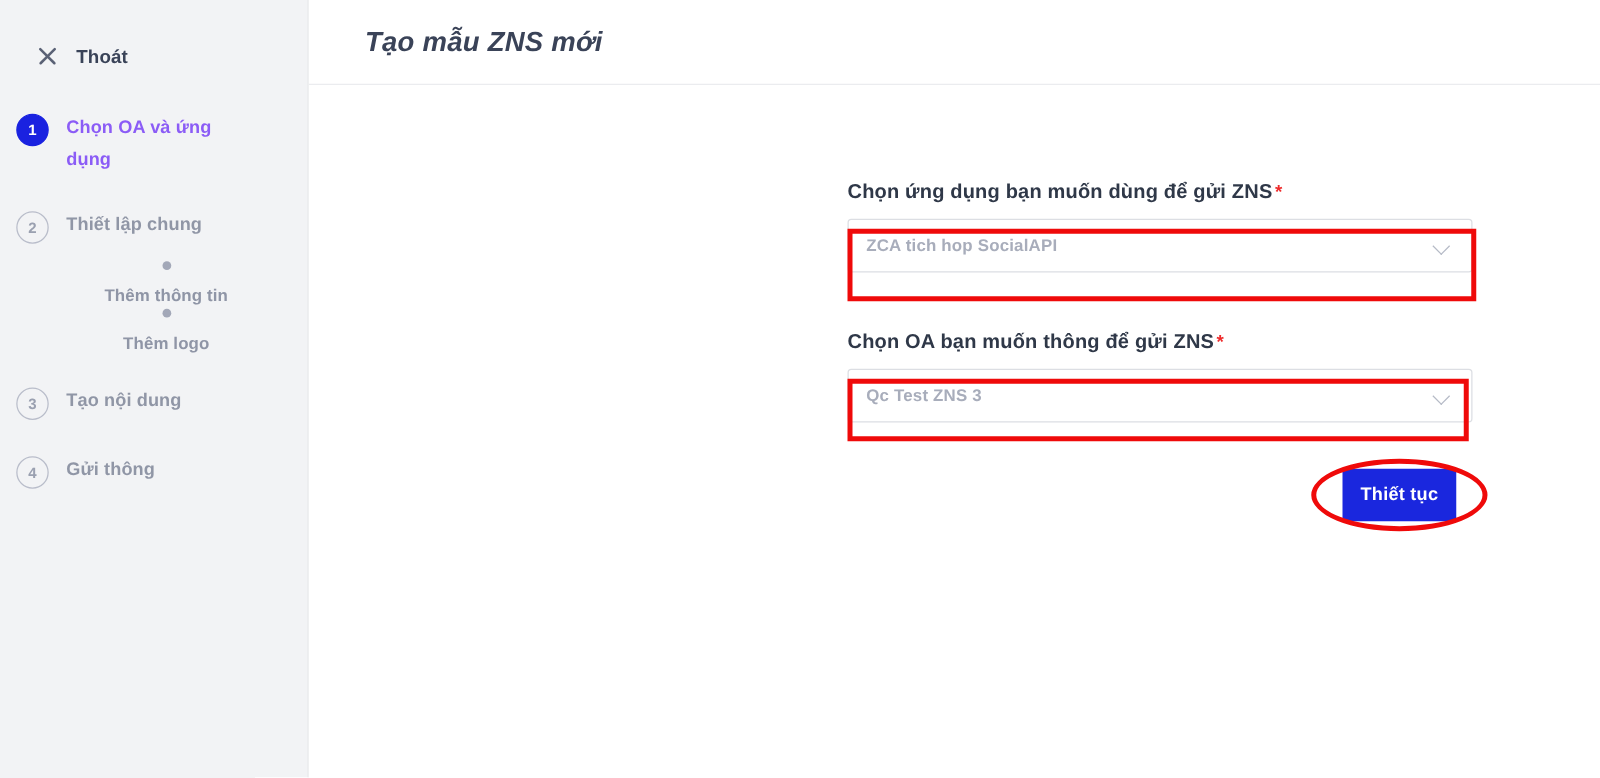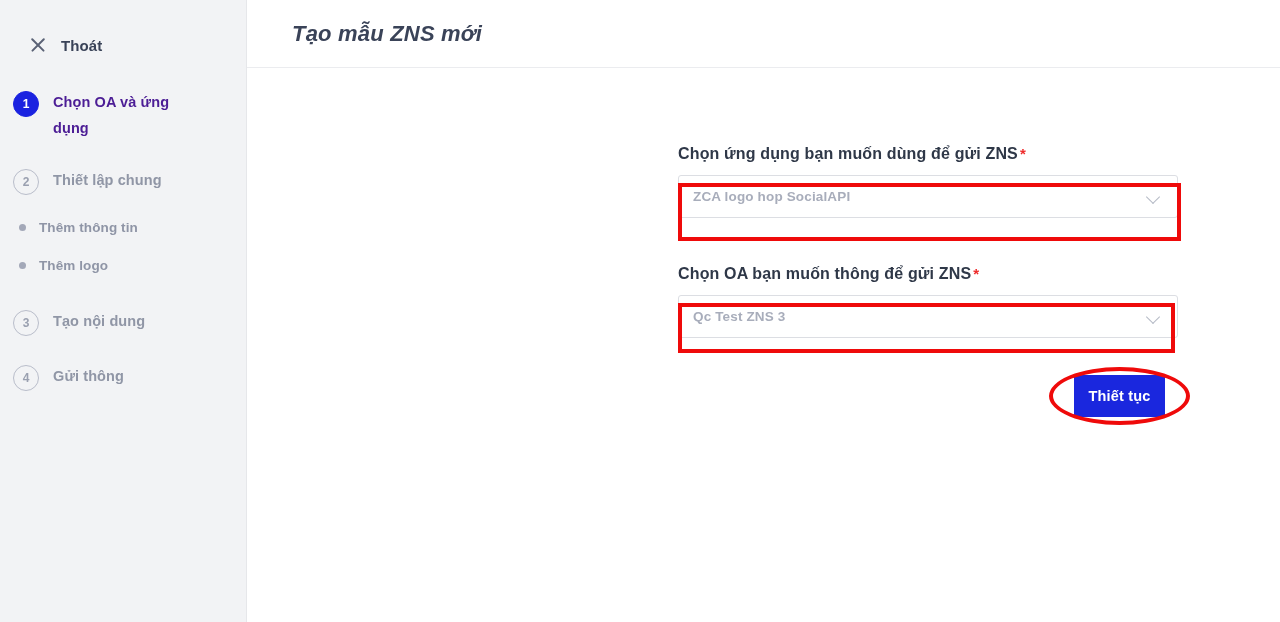--- a/index.html
+++ b/index.html
@@ -102,34 +102,35 @@
     color: #ffffff;
   }
   .step-label {
     font-size: 14.5px;
     font-weight: bold;
     color: #9096a6;
     line-height: 1.78;
     letter-spacing: .1px;
     max-width: 150px;
   }
-  .step.active .step-label { color: #4c1d95; }
+  .step.active .step-label { color: #8b5cf6; }
 
   .substeps {
     margin: -12px 0 24px 0;
     padding: 0;
     list-style: none;
   }
   .substep {
     display: flex;
     align-items: center;
     gap: 13px;
     padding: 0 0 0 19px;
     height: 38px;
     cursor: pointer;
+    flex-direction: column;
   }
   .substep-dot {
     flex: 0 0 7px;
     width: 7px; height: 7px;
     border-radius: 50%;
     background: #a3a8b8;
   }
   .substep-label {
     font-size: 13.5px;
     font-weight: bold;
@@ -323,21 +324,21 @@
     </div>
 
     <div class="form-area">
 
       <div class="field-block" id="field-app">
         <div class="field-label">
           <span>Chọn ứng dụng bạn muốn dùng để gửi ZNS</span><span class="req-star">*</span>
         </div>
         <div class="select-wrap">
           <div class="select-box">
-            <span class="select-value">ZCA logo hop SocialAPI</span>
+            <span class="select-value">ZCA tich hop SocialAPI</span>
             <span class="chevron"></span>
           </div>
         </div>
       </div>
 
       <div class="field-block" id="field-oa">
         <div class="field-label">
           <span>Chọn OA bạn muốn thông để gửi ZNS</span><span class="req-star">*</span>
         </div>
         <div class="select-wrap">

